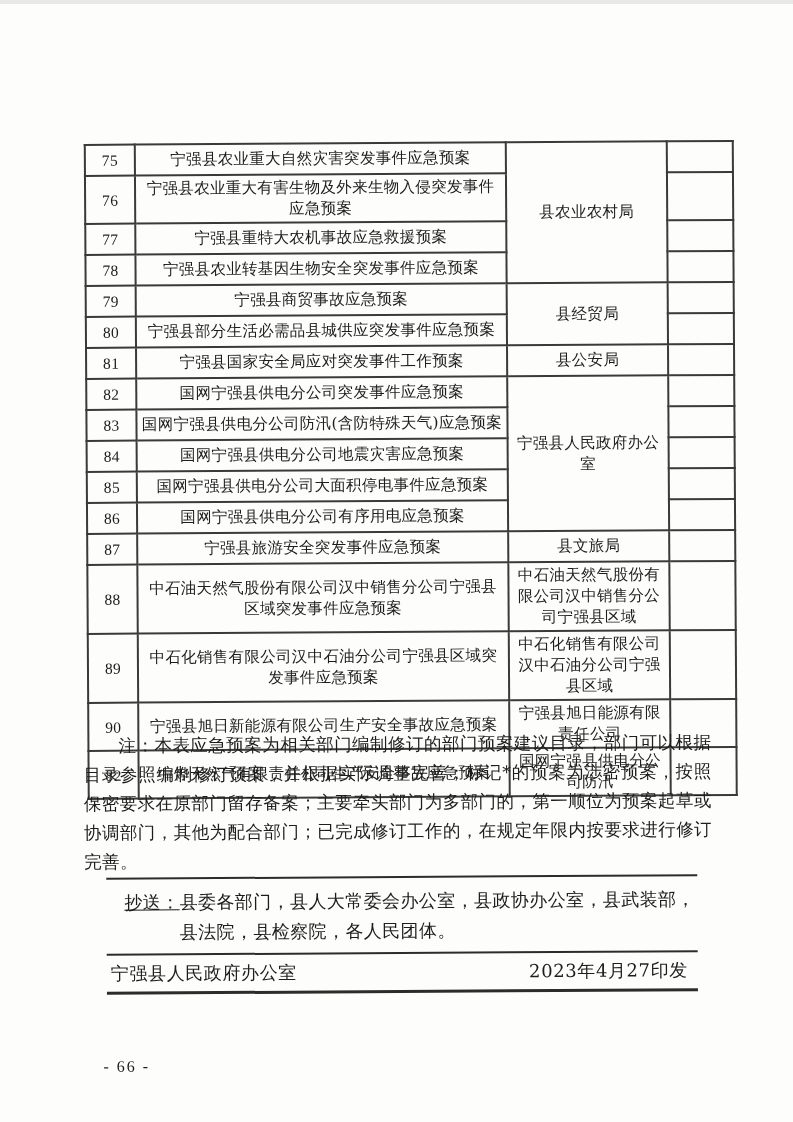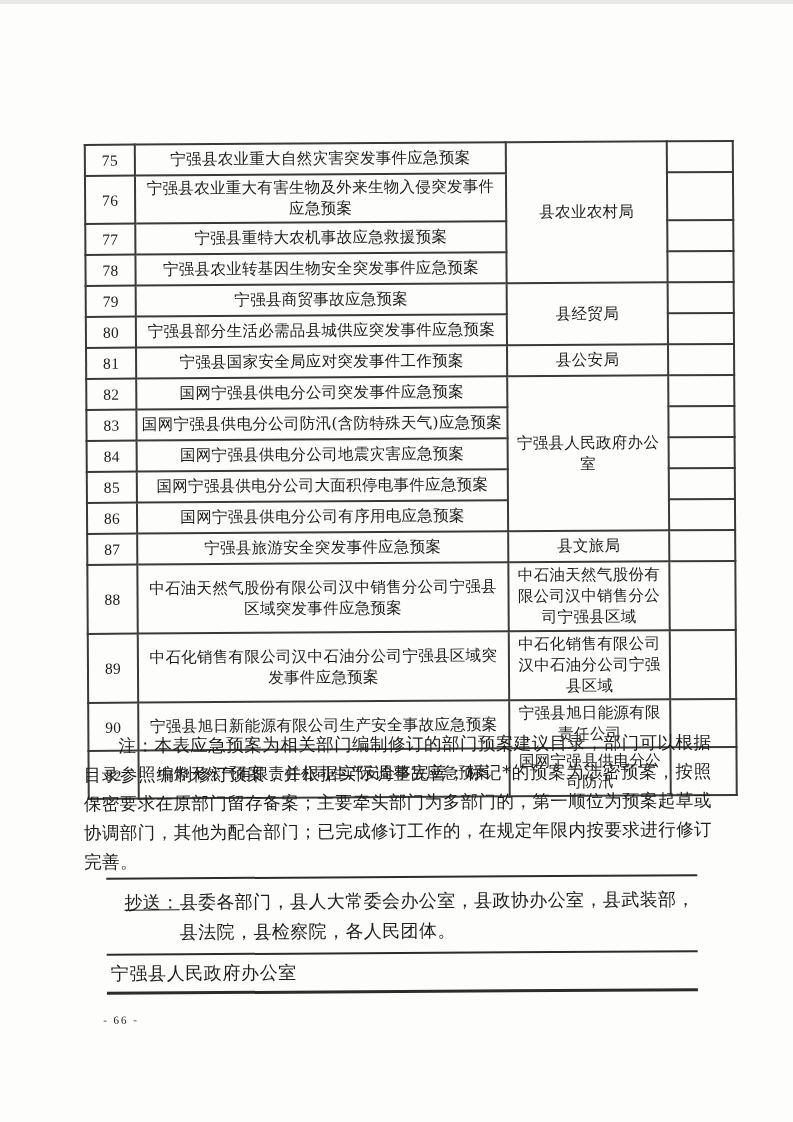--- a/index.html
+++ b/index.html
@@ -62,22 +62,22 @@
   }
   .cc-label{white-space:nowrap;text-decoration:underline;}
   .issuer-row{
     display:flex;justify-content:space-between;align-items:center;
     padding:6px 10px 6px 4px;
     font-size:18px;line-height:24px;
     letter-spacing:.6px;
   }
   
   .page-number{
-    position:absolute;left:100px;top:1008px;
-    font-size:11px;letter-spacing:2px;
+    position:absolute;left:100px;top:1052px;
+    font-size:16px;letter-spacing:2px;
     font-family:"Liberation Serif","DejaVu Serif",serif;
   }
 </style>
 </head>
 <body>
 
 <div class="sheet">
   <div class="scan-tilt">
 
     <table class="plans">
@@ -186,20 +186,21 @@
       <div class="cc-row">
         <span class="cc-label">抄送：</span>
         <span class="cc-lines">
           <span>县委各部门，县人大常委会办公室，县政协办公室，县武装部，</span><br>
           <span>县法院，县检察院，各人民团体。</span>
         </span>
       </div>
       <div class="rule"></div>
       <div class="issuer-row">
         <span>宁强县人民政府办公室</span>
+        <span>2023年4月27印发</span>
       </div>
       <div class="rule thick"></div>
     </div>
 
     <div class="page-number">- 66 -</div>
 
   </div>
 </div>
 
 </body></html>

